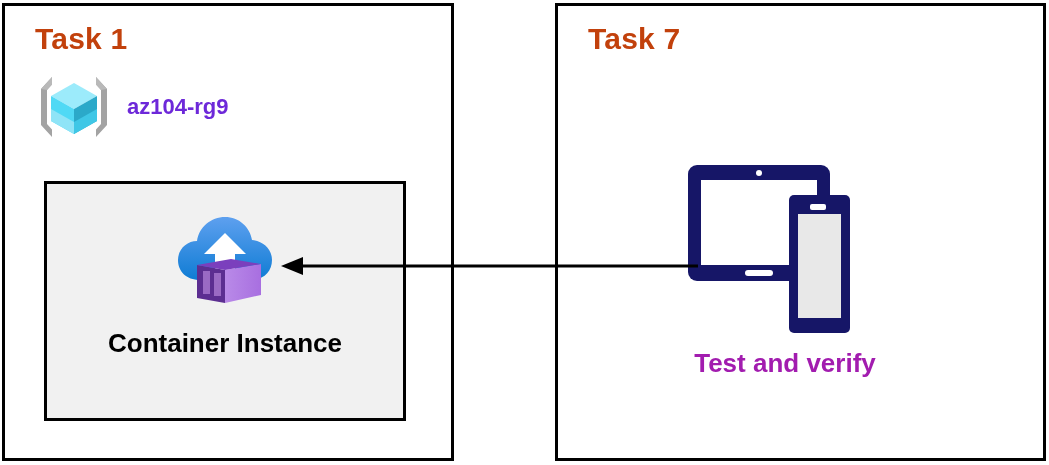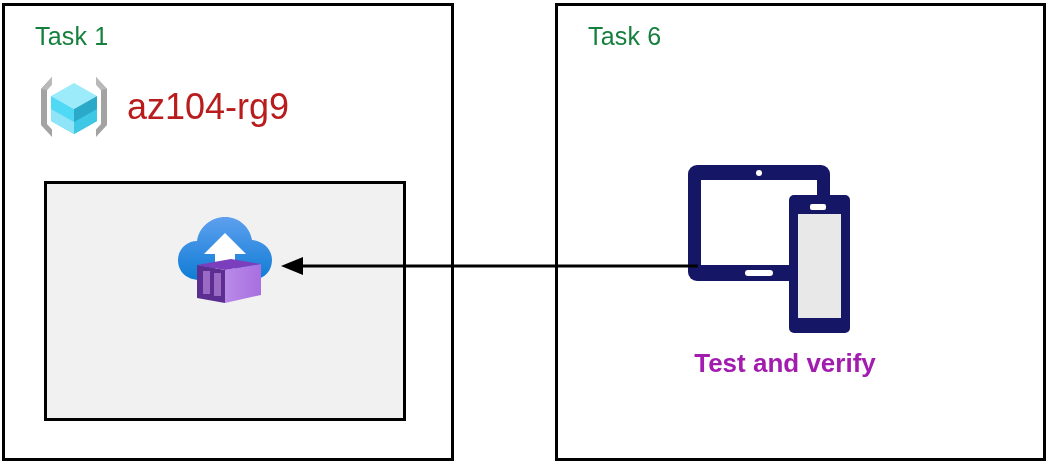--- a/index.html
+++ b/index.html
@@ -40,45 +40,45 @@
     left: 555px;
     top: 3px;
     width: 491px;
     height: 458px;
   }
 
   .panel-title {
     position: absolute;
     left: 30px;
     top: 16px;
-    font-size: 25px;
-    font-weight: normal;
-    color: #15803d;
+    font-size: 30px;
+    font-weight: bold;
+    color: #c2410c;
     letter-spacing: 0.2px;
     white-space: nowrap;
   }
 
   
   #rg-row {
     position: absolute;
     left: 30px;
     top: 62px;
     display: flex;
     align-items: center;
     gap: 14px;
   }
   #rg-icon {
     width: 78px;
     height: 78px;
     display: block;
   }
   #rg-label {
-    font-size: 36px;
-    font-weight: normal;
-    color: #b91c1c;
+    font-size: 22px;
+    font-weight: bold;
+    color: #6d28d9;
     white-space: nowrap;
   }
 
   
   #resource-box {
     position: absolute;
     left: 39px;
     top: 175px;
     width: 362px;
     height: 240px;
@@ -200,25 +200,26 @@
         <path d="M52 62 L88 56 L88 87 L52 95 Z" fill="url(#boxRightGrad)"></path>
 
         <path d="M24 57 L52 62 L52 95 L24 90 Z" fill="#5c2e91"></path>
 
         <path d="M24 57 L58 51 L88 56 L52 62 Z" fill="#7b3fbd"></path>
 
         <rect x="30" y="63" width="7" height="23" fill="#9a6ac4"></rect>
         <rect x="41" y="65" width="7" height="23" fill="#9a6ac4"></rect>
       </svg>
 
+      <div id="aci-label">Container Instance</div>
     </div>
   </div>
 
   <div class="panel" id="panel-task2">
-    <div class="panel-title">Task 6</div>
+    <div class="panel-title">Task 7</div>
   </div>
 
   <svg id="devices-icon" viewBox="0 0 192 172">
 
     <rect x="2" y="2" width="142" height="116" rx="9" ry="9" fill="#161667"></rect>
 
     <rect x="15" y="17" width="116" height="85" fill="#ffffff"></rect>
 
     <circle cx="73" cy="10" r="3" fill="#ffffff"></circle>
 

